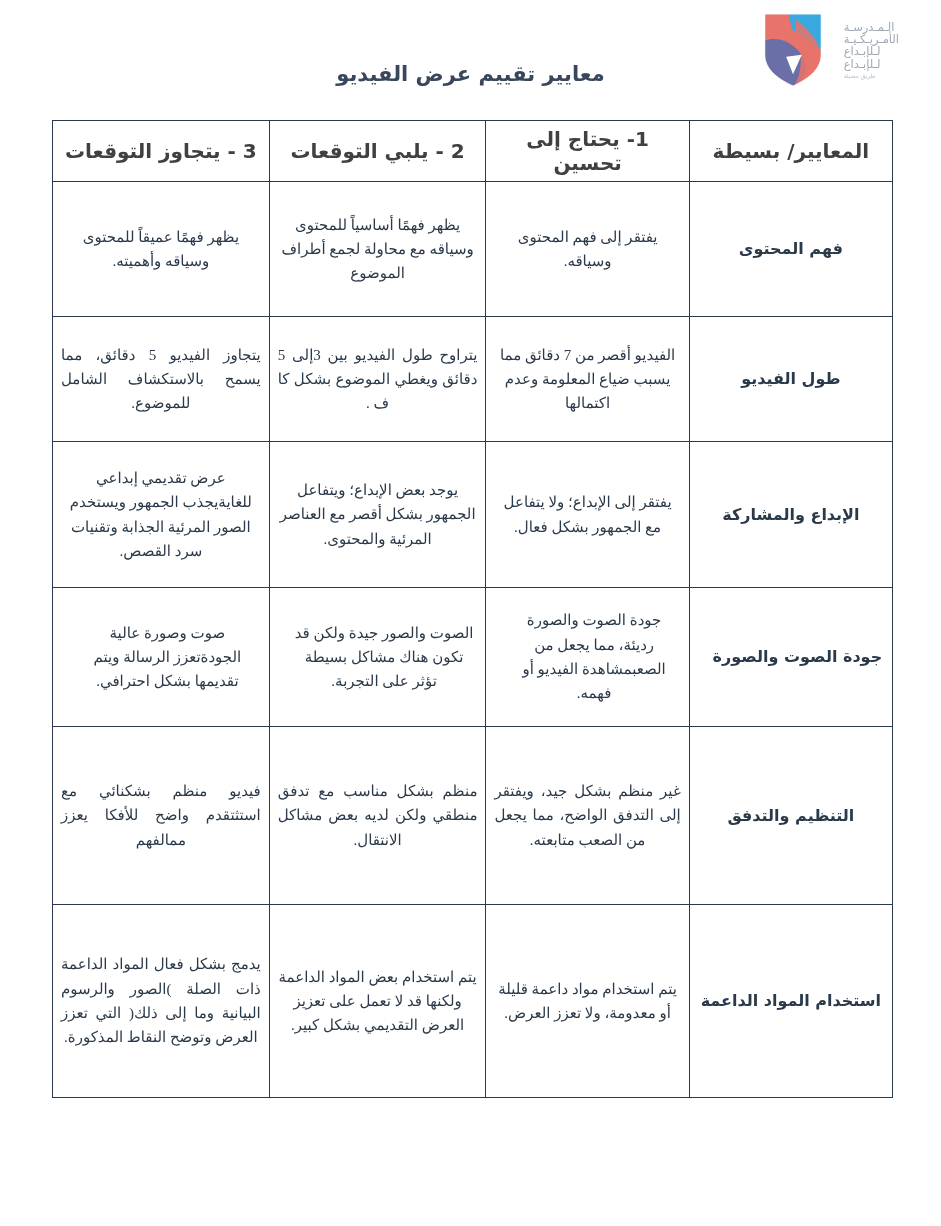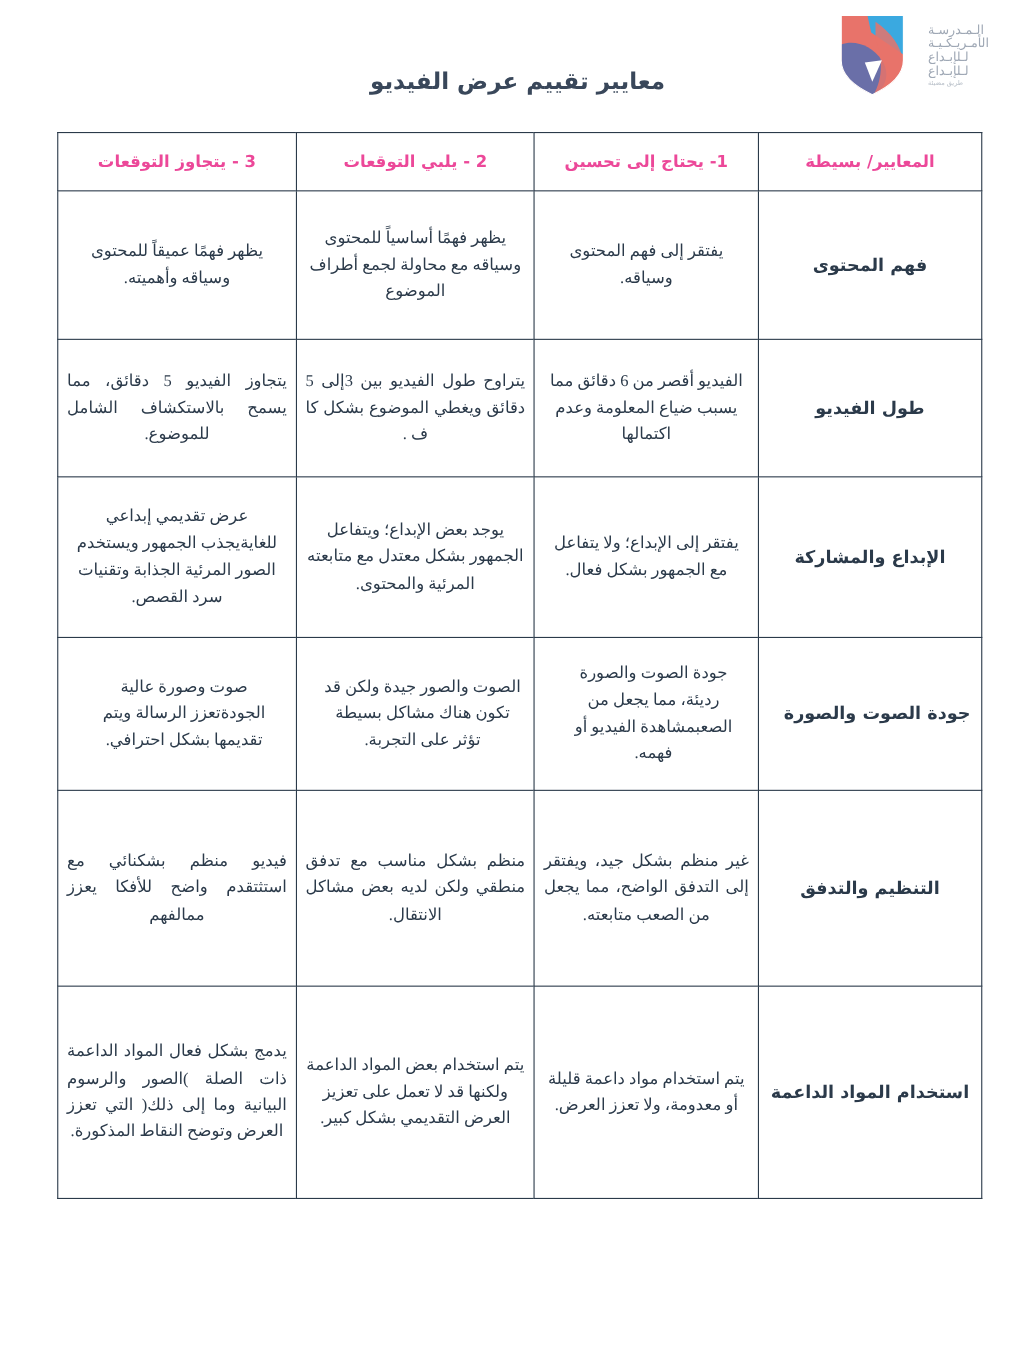--- a/index.html
+++ b/index.html
@@ -89,22 +89,22 @@
   }
   col.c-crit { width: 24.2%; }
   col.c-l1   { width: 24.2%; }
   col.c-l2   { width: 25.8%; }
   col.c-l3   { width: 25.8%; }
 
   thead th {
     height: 40px;
     font-family: "DejaVu Sans", sans-serif;
     font-weight: bold;
-    font-size: 15px;
-    color: #ec4899;
+    font-size: 20px;
+    color: #404040;
     text-align: center;
     padding: 4px 6px;
   }
 
   td.criterion {
     font-family: "DejaVu Sans", sans-serif;
     font-weight: bold;
     font-size: 16px;
     text-align: center;
     line-height: 1.5;
@@ -181,28 +181,28 @@
     </thead>
     <tbody>
       <tr class="r1">
         <td class="criterion">فهم المحتوى</td>
         <td class="cell">يفتقر إلى فهم المحتوى وسياقه.</td>
         <td class="cell">يظهر فهمًا أساسياً للمحتوى وسياقه مع محاولة لجمع أطراف الموضوع</td>
         <td class="cell">يظهر فهمًا عميقاً للمحتوى وسياقه وأهميته.</td>
       </tr>
       <tr class="r2">
         <td class="criterion">طول الفيديو</td>
-        <td class="cell">الفيديو أقصر من 6 دقائق مما يسبب ضياع المعلومة وعدم اكتمالها</td>
+        <td class="cell">الفيديو أقصر من 7 دقائق مما يسبب ضياع المعلومة وعدم اكتمالها</td>
         <td class="cell justify">يتراوح طول الفيديو بين 3إلى 5 دقائق ويغطي الموضوع بشكل كا ف .</td>
         <td class="cell justify">يتجاوز الفيديو 5 دقائق، مما يسمح بالاستكشاف الشامل للموضوع.</td>
       </tr>
       <tr class="r3">
         <td class="criterion">الإبداع والمشاركة</td>
         <td class="cell">يفتقر إلى الإبداع؛ ولا يتفاعل مع الجمهور بشكل فعال.</td>
-        <td class="cell">يوجد بعض الإبداع؛ ويتفاعل الجمهور بشكل معتدل مع متابعته المرئية والمحتوى.</td>
+        <td class="cell">يوجد بعض الإبداع؛ ويتفاعل الجمهور بشكل أقصر مع العناصر المرئية والمحتوى.</td>
         <td class="cell">عرض تقديمي إبداعي للغايةيجذب الجمهور ويستخدم الصور المرئية الجذابة وتقنيات سرد القصص.</td>
       </tr>
       <tr class="r4">
         <td class="criterion">جودة الصوت والصورة</td>
         <td class="cell">جودة الصوت والصورة رديئة، مما يجعل من الصعبمشاهدة الفيديو أو فهمه.</td>
         <td class="cell">الصوت والصور جيدة ولكن قد تكون هناك مشاكل بسيطة تؤثر على التجربة.</td>
         <td class="cell">صوت وصورة عالية الجودةتعزز الرسالة ويتم تقديمها بشكل احترافي.</td>
       </tr>
       <tr class="r6">
         <td class="criterion">التنظيم والتدفق</td>

